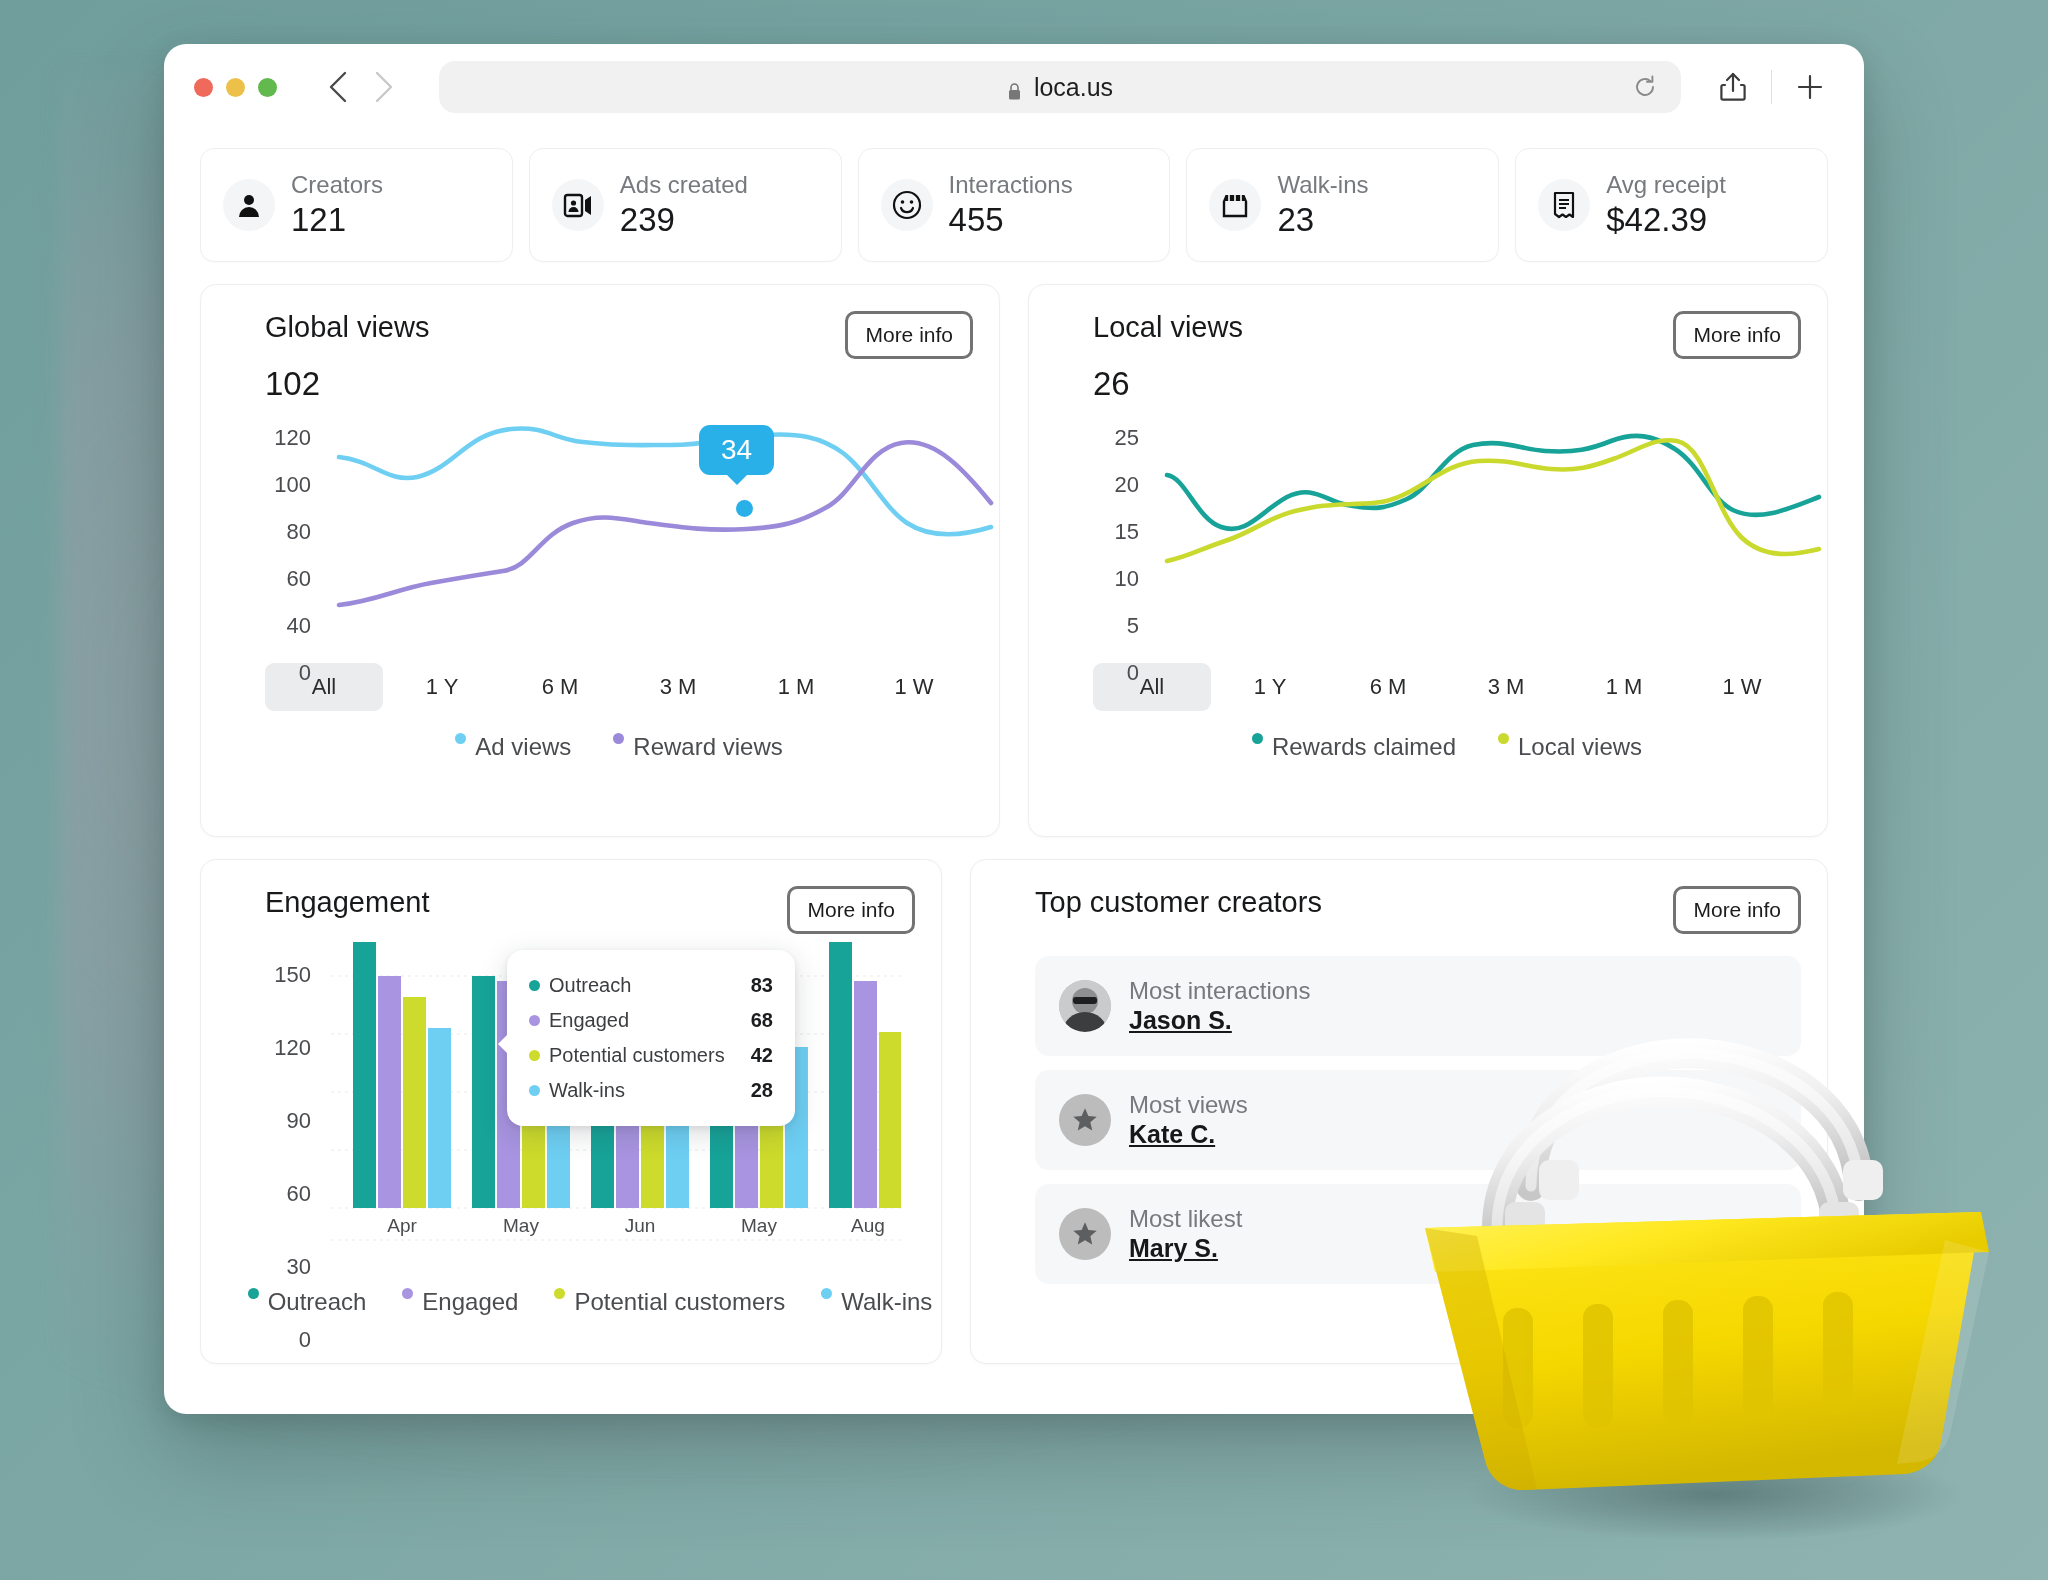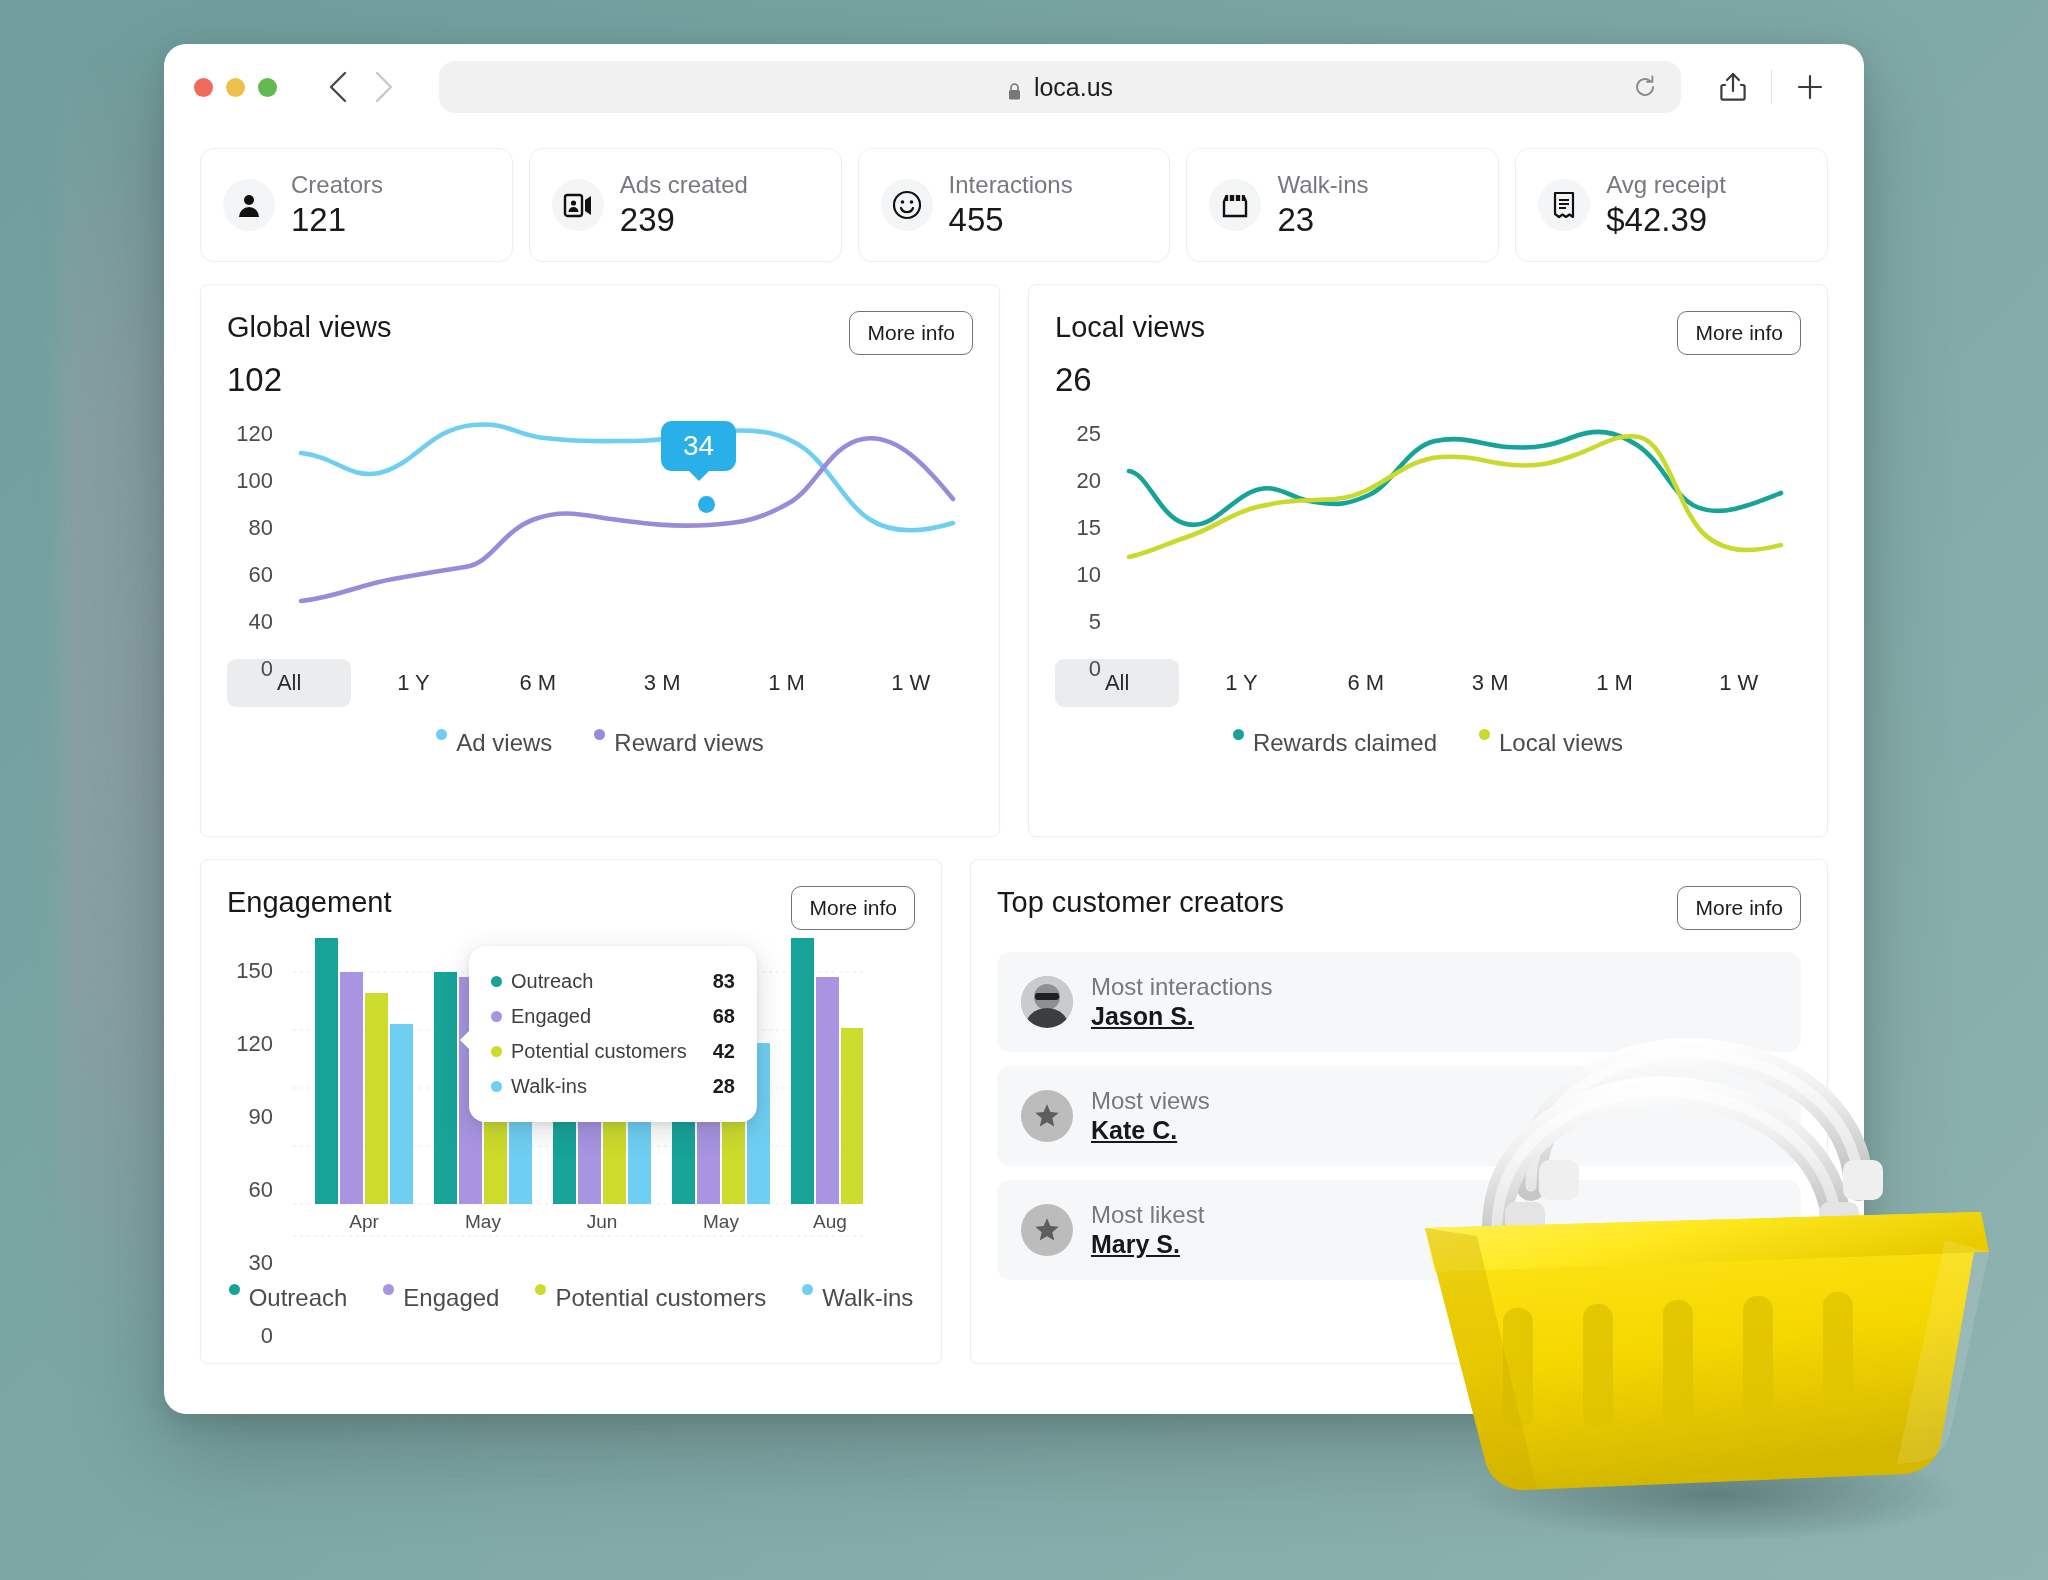--- a/index.html
+++ b/index.html
@@ -100,34 +100,35 @@
   }
   .stat-txt { display: flex; flex-direction: column; gap: 2px; }
   .stat-label { font-size: 24px; color: #76797d; line-height: 1.15; }
   .stat-value { font-size: 33px; color: #18191b; line-height: 1.15; }
 
   
   .row { display: flex; gap: 28px; margin-top: 22px; }
   .panel {
     background: #fff;
     border: 1px solid #eceef0;
-    border-radius: 8px;
+    border-radius: 16px;
     box-shadow: 0 1px 3px rgba(0,0,0,.03);
     position: relative;
+    padding-left: 38px;
   }
   .panel-head {
     display: flex;
     align-items: flex-start;
     justify-content: space-between;
     padding: 26px 26px 0 26px;
   }
   .panel-title { font-size: 29px; color: #18191b; font-weight: 400; }
   .panel-big { font-size: 33px; color: #18191b; margin: 6px 0 0 26px; }
   .more-info {
-    border: 1px solid #737373;
+    border: 3px solid #737373;
     border-radius: 10px;
     background: #fff;
     font-family: "Liberation Sans", sans-serif;
     font-size: 21px;
     color: #1c1c1c;
     padding: 9px 17px;
     cursor: pointer;
     white-space: nowrap;
   }
 

